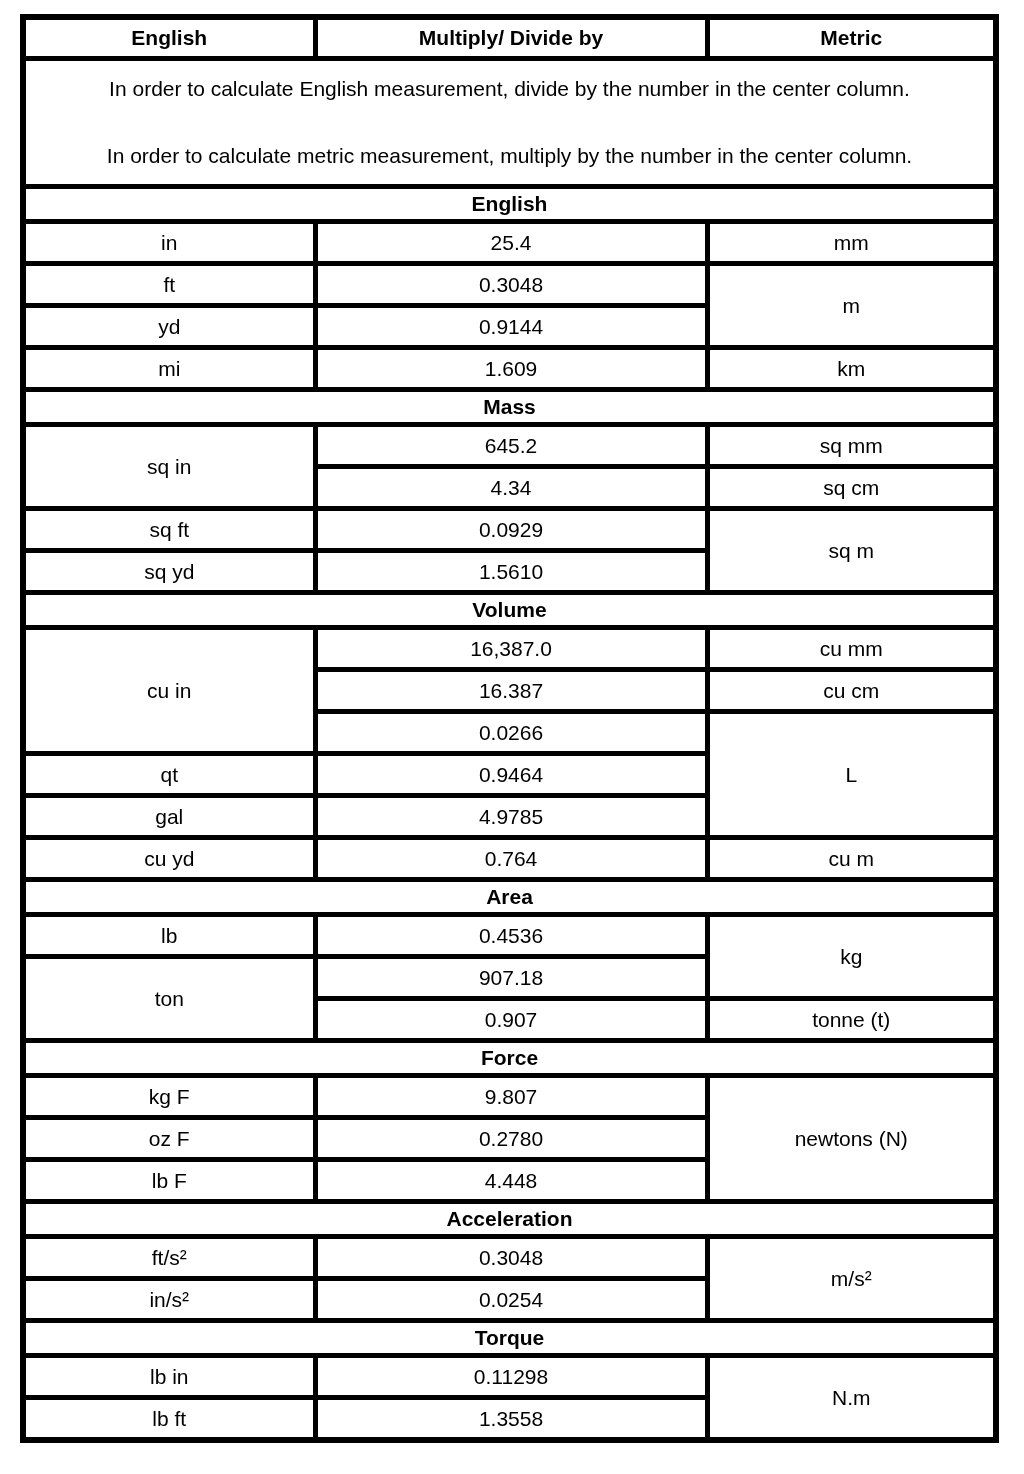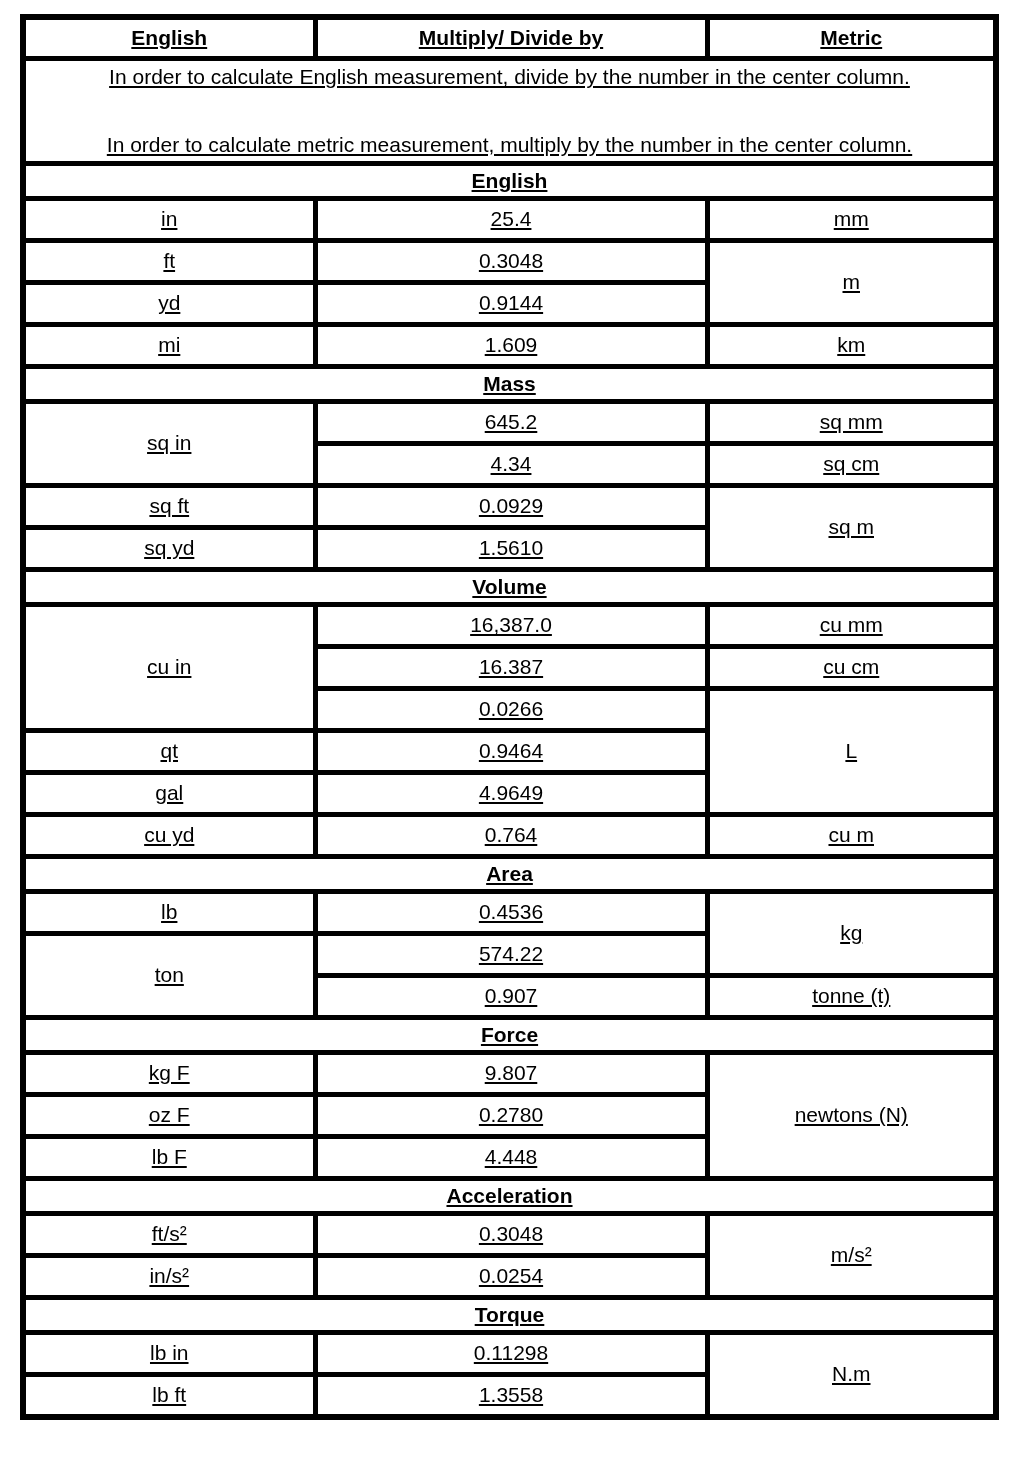--- a/index.html
+++ b/index.html
@@ -9,21 +9,20 @@
   }
   body {
     width: 1024px;
     height: 1474px;
     font-family: "Liberation Sans", sans-serif;
     color: #000000;
     box-sizing: border-box;
   }
   .page {
     padding: 14px 0 0 20px;
-    text-decoration: underline;
   }
   table.conv {
     border-collapse: collapse;
     table-layout: fixed;
     width: 973px;
     border: 6px solid #000000;
     background: #ffffff;
   }
   table.conv td {
     border: 5px solid #000000;
@@ -40,21 +39,21 @@
     height: 36px;
   }
   td.instructions-cell {
     text-align: left;
     vertical-align: top;
     height: 100px;
     padding: 9px 5px 4px 5px;
     font-size: 21.5px;
   }
   td.instructions-cell p {
-    margin: 4px;
+    margin: 16px;
     white-space: nowrap;
   }
   td.instructions-cell p + p {
     margin-top: 43px;
   }
   td.section-cell {
     font-weight: bold;
     font-size: 22px;
     height: 30px;
   }
@@ -143,38 +142,38 @@
         <tr>
           <td class="data-cell">0.0266</td>
           <td class="data-cell" rowspan="3">L</td>
         </tr>
         <tr>
           <td class="data-cell">qt</td>
           <td class="data-cell">0.9464</td>
         </tr>
         <tr>
           <td class="data-cell">gal</td>
-          <td class="data-cell">4.9649</td>
+          <td class="data-cell">4.9785</td>
         </tr>
         <tr>
           <td class="data-cell">cu yd</td>
           <td class="data-cell">0.764</td>
           <td class="data-cell">cu m</td>
         </tr>
         <tr>
           <td class="section-cell" colspan="3">Area</td>
         </tr>
         <tr>
           <td class="data-cell">lb</td>
           <td class="data-cell">0.4536</td>
           <td class="data-cell" rowspan="2">kg</td>
         </tr>
         <tr>
           <td class="data-cell" rowspan="2">ton</td>
-          <td class="data-cell">574.22</td>
+          <td class="data-cell">907.18</td>
         </tr>
         <tr>
           <td class="data-cell">0.907</td>
           <td class="data-cell">tonne (t)</td>
         </tr>
         <tr>
           <td class="section-cell" colspan="3">Force</td>
         </tr>
         <tr>
           <td class="data-cell">kg F</td>

